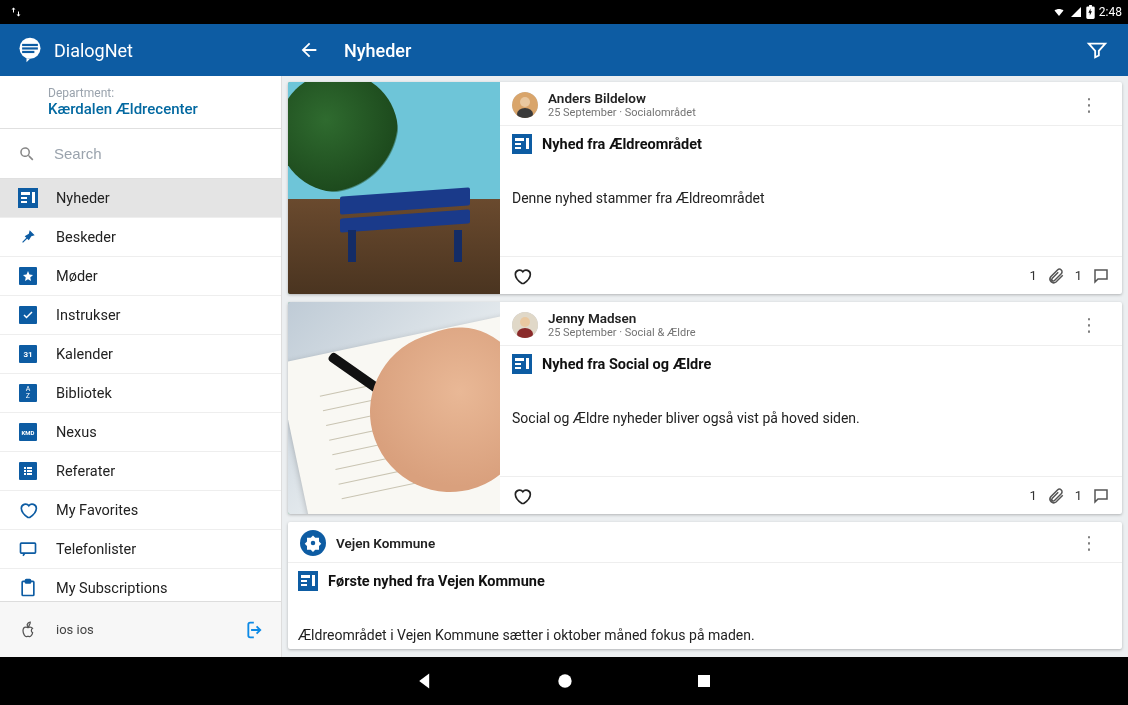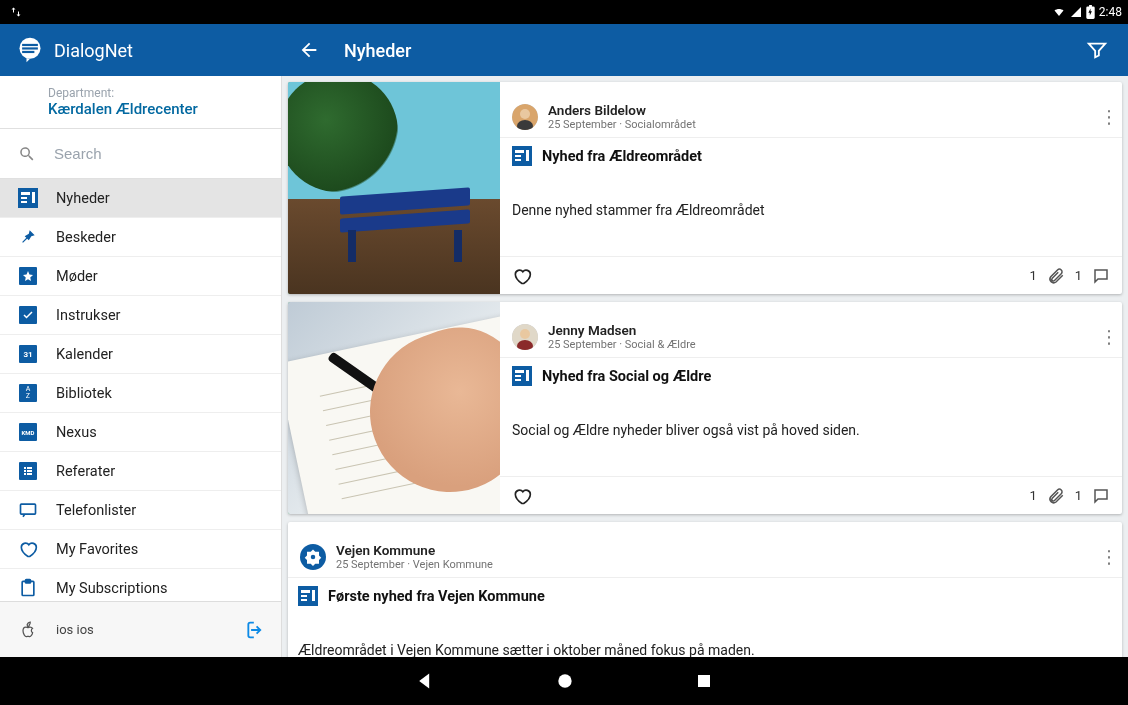--- a/index.html
+++ b/index.html
@@ -30,21 +30,21 @@
   .navitem.active { background: #e4e4e4; }
   .navicon { width: 20px; height: 20px; display:flex; align-items:center; justify-content:center; }
   .nav-square { width:18px; height:18px; background:#0d5ca3; display:flex; align-items:center; justify-content:center; color:#fff; font-size:9px; border-radius:1px;}
   .footerrow { height: 56px; display: flex; align-items: center; padding: 0 18px; gap: 18px; border-top: 1px solid #ddd; background:#f7f7f7; font-size:13px; color:#444;}
   .footerrow .spacer { flex: 1; }
   
   .feed { flex: 1; padding: 6px 6px 0 6px; overflow: hidden; background:#eceff1; }
   .card { background: #fff; border-radius: 2px; box-shadow: 0 1px 3px rgba(0,0,0,.25); margin-bottom: 8px; display: flex; overflow: hidden; }
   .card .thumb { width: 212px; height: 212px; background:#5a7; flex-shrink:0; position:relative; }
   .card .body { flex: 1; display: flex; flex-direction: column; }
-  .posthead { display: flex; align-items: center; padding: 8px 4px 6px 12px; gap: 10px; border-bottom: 1px solid #eee; margin-top: 12px; }
+  .posthead { display: flex; align-items: center; padding: 8px 24px 6px 12px; gap: 10px; border-bottom: 1px solid #eee; }
   .avatar { width: 26px; height: 26px; border-radius: 50%; background:#ccc; flex-shrink:0; display:flex; align-items:center; justify-content:center; overflow:hidden;}
   .posthead .meta .name { font-size: 13.5px; font-weight: 600; color: #222; }
   .posthead .meta .sub { font-size: 11px; color: #737373; }
   .posthead .more { color:#777; font-size:18px; line-height:1; }
   .titleline { display: flex; align-items: center; gap: 10px; padding: 8px 12px 4px 12px; }
   .titleline .tic { width:20px; height:20px; }
   .titleline .ttxt { font-size: 14.5px; font-weight: 700; color: #111; }
   .ptext { padding: 6px 12px; font-size: 14px; color: #222; flex:1;margin-top:26px; }
   .actions { height: 38px; display: flex; align-items: center; padding: 0 12px; border-top: 1px solid #eee; gap:10px;}
   .actions .spacer { flex: 1; }
@@ -205,33 +205,33 @@
                     <rect x="2" y="8" width="2" height="2"></rect>
                     <rect x="5" y="8" width="5" height="2"></rect>
                   </svg>
                 </span>
             </span>
             <span>Referater</span>
           </div>
           <div class="navitem">
             <span class="navicon">
               <svg width="20" height="20" viewBox="0 0 24 24" fill="none" stroke="#0d5ca3" stroke-width="2">
+                  <path d="M12 21s-8-5-8-11a5 5 0 019-3 5 5 0 019 3c0 6-8 11-8 11z"></path>
+                </svg>
+            </span>
+            <span>My Favorites</span>
+          </div>
+          <div class="navitem">
+            <span class="navicon">
+              <svg width="20" height="20" viewBox="0 0 24 24" fill="none" stroke="#0d5ca3" stroke-width="2">
                   <rect x="3" y="5" width="18" height="12" rx="1"></rect>
                   <path d="M7 11h.01M12 11h.01M17 11h.01M8 17l-2 3"></path>
                 </svg>
             </span>
             <span>Telefonlister</span>
-          </div>
-          <div class="navitem">
-            <span class="navicon">
-              <svg width="20" height="20" viewBox="0 0 24 24" fill="none" stroke="#0d5ca3" stroke-width="2">
-                  <path d="M12 21s-8-5-8-11a5 5 0 019-3 5 5 0 019 3c0 6-8 11-8 11z"></path>
-                </svg>
-            </span>
-            <span>My Favorites</span>
           </div>
           <div class="navitem">
             <span class="navicon">
               <svg width="20" height="20" viewBox="0 0 24 24" fill="none" stroke="#0d5ca3" stroke-width="2">
                   <rect x="5" y="4" width="14" height="17" rx="1"></rect>
                   <rect x="9" y="2" width="6" height="4" rx="1" fill="#0d5ca3"></rect>
                 </svg>
             </span>
             <span>My Subscriptions</span>
           </div>
@@ -372,21 +372,20 @@
         <div class="card card-wide">
           <div class="posthead">
             <div class="avatar" style="background:#0d5ca3;">
               <svg width="18" height="18" viewBox="0 0 24 24" fill="#fff">
                   <path d="M12 2l3 3h5v5l3 3-3 3v5h-5l-3 3-3-3H4v-5l-3-3 3-3V5h5l3-3z"></path>
                   <circle cx="12" cy="12" r="3" fill="#0d5ca3"></circle>
                 </svg>
             </div>
             <div class="meta" style="flex:1">
               <div class="name">Vejen Kommune</div>
-              <div class="sub">25 September · Vejen Kommune</div>
             </div>
             <div class="more">⋮</div>
           </div>
           <div class="titleline">
             <span class="tic">
                 <svg width="20" height="20" viewBox="0 0 20 20">
                   <rect width="20" height="20" fill="#0d5ca3"></rect>
                   <rect x="3" y="4" width="9" height="3" fill="#fff"></rect>
                   <rect x="3" y="9" width="6" height="2" fill="#fff"></rect>
                   <rect x="3" y="13" width="6" height="2" fill="#fff"></rect>

